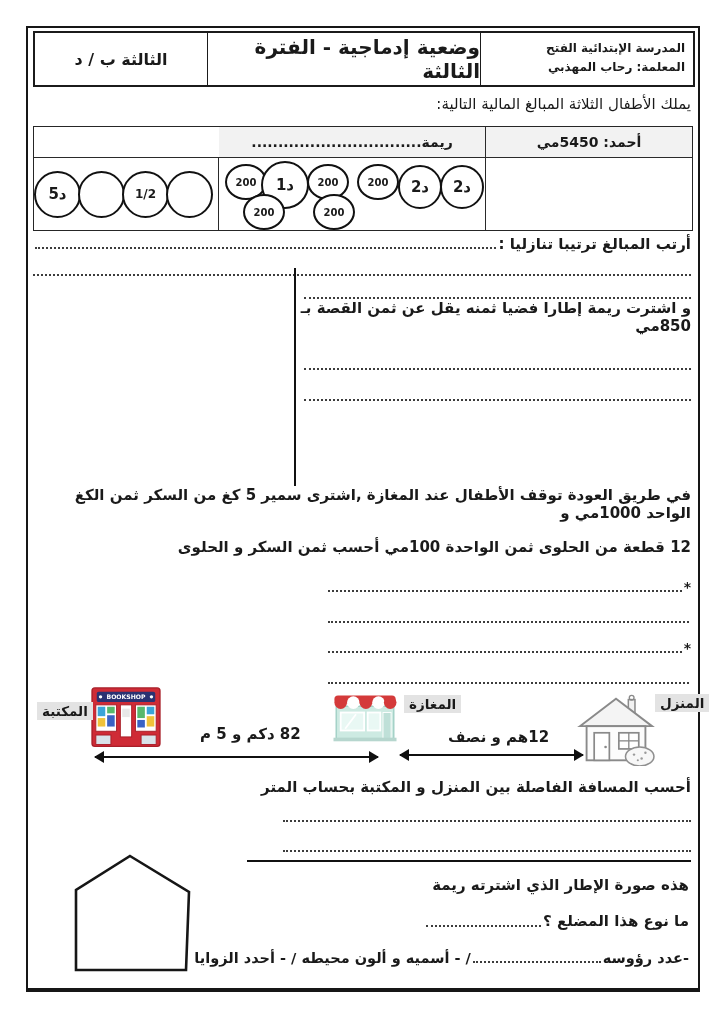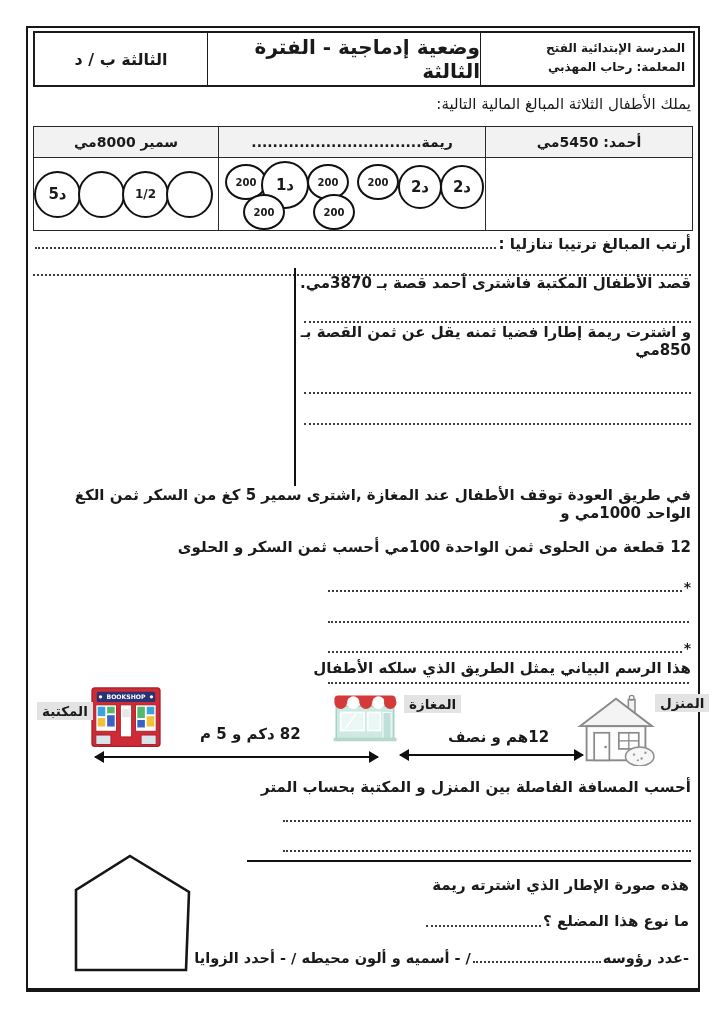--- a/index.html
+++ b/index.html
@@ -107,21 +107,20 @@
     <div class="cell hdr-title">وضعية إدماجية - الفترة الثالثة</div>
     <div class="cell hdr-class">الثالثة ب / د</div>
   </div>
 
   <div class="sec intro">يملك الأطفال الثلاثة المبالغ المالية التالية:</div>
 
   <div class="sec money">
     <div class="row row1">
       <div class="hcell c-ahmed">أحمد:  5450مي</div>
       <div class="hcell c-rima">ريمة................................</div>
-      <div class="hcell c-samir">سمير 8000مي</div>
     </div>
     <div class="row">
       <div class="ccell c-ahmed"></div>
       <div class="ccell c-rima">
         <div class="rima-coins">
           <span class="coin c200 p0">200</span>
           <span class="coin cd1 p1">1د</span>
           <span class="coin c200 p2">200</span>
           <span class="coin c200 p3">200</span>
           <span class="coin cd2 p4">2د</span>
@@ -144,21 +143,20 @@
   <div class="sec order">
     <div class="flexline">
       <span>أرتب المبالغ ترتيبا تنازليا :</span>
       <span class="dots"></span>
     </div>
     <div class="dotline"></div>
   </div>
 
   <div class="sec twocol">
     <div class="textcol">
-      <p class="t-r1">قصد الأطفال المكتبة  فاشترى أحمد قصة بـ 3870مي.</p>
       <div class="dotline t-r3"></div>
       <p class="t-r4">و اشترت ريمة إطارا فضيا ثمنه يقل عن ثمن القصة بـ 850مي</p>
       <div class="dotline t-r6"></div>
       <div class="dotline t-r7"></div>
     </div>
     <div class="workspace"></div>
   </div>
 
   <div class="sec sugar">
     <p>في طريق العودة توقف الأطفال عند المغازة ,اشترى سمير 5 كغ من السكر ثمن الكغ الواحد 1000مي و</p>
@@ -172,21 +170,20 @@
     </div>
     <div class="halfline">
       <span class="star">*</span>
       <span class="dots"></span>
     </div>
     <div class="halfline">
       <span class="dots"></span>
     </div>
   </div>
 
-  <div class="sec diag-title">هذا الرسم البياني يمثل الطريق الذي سلكه الأطفال</div>
 
   <div class="sec diagram">
 
     <svg class="abs" style="left:55px;top:0;" width="76" height="66" viewBox="0 0 80 70">
       <rect x="4" y="2" width="72" height="62" rx="3" fill="#cf2b36" stroke="#a81f29" stroke-width="1.5"></rect>
       <rect x="9" y="6" width="62" height="11" rx="2" fill="#2a3272"></rect>
       <circle cx="13" cy="11.5" r="1.8" fill="#ffffff"></circle>
       <circle cx="67" cy="11.5" r="1.8" fill="#ffffff"></circle>
       <text x="40" y="14" text-anchor="middle" font-size="6.5" font-weight="bold" fill="#ffffff">BOOKSHOP</text>
       <rect x="8" y="20" width="22" height="28" fill="#ffffff" stroke="#a81f29"></rect>

